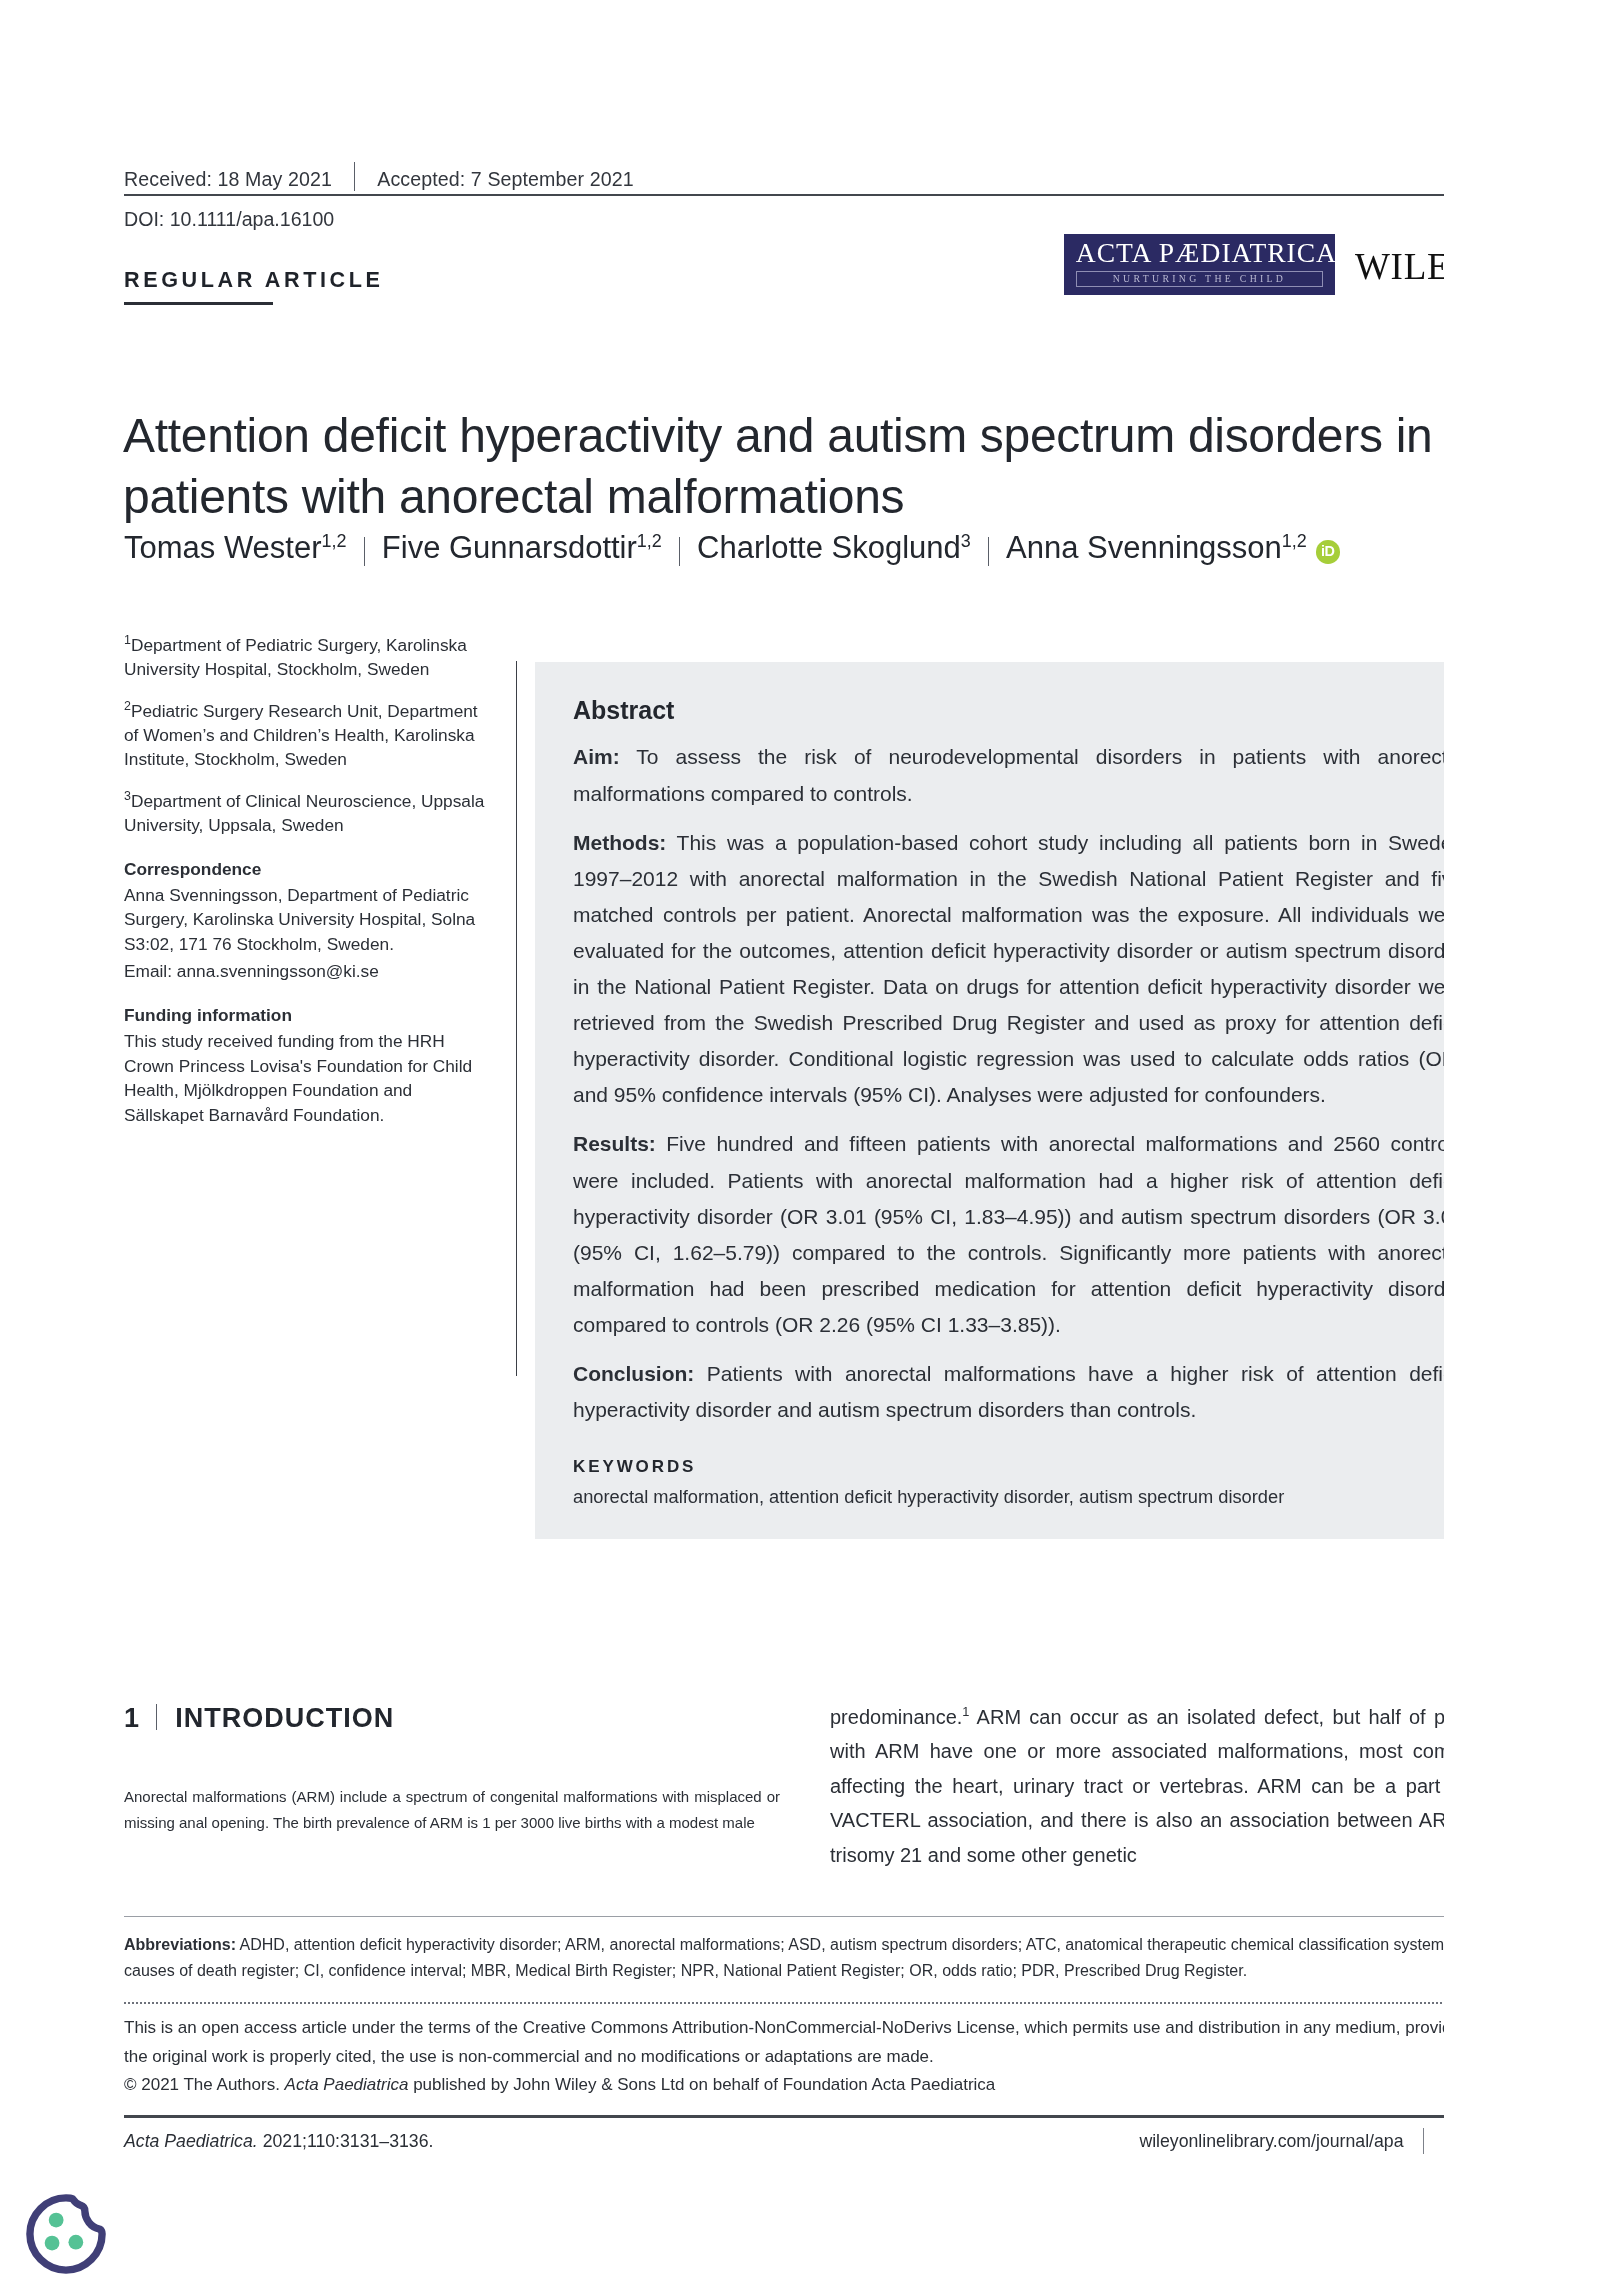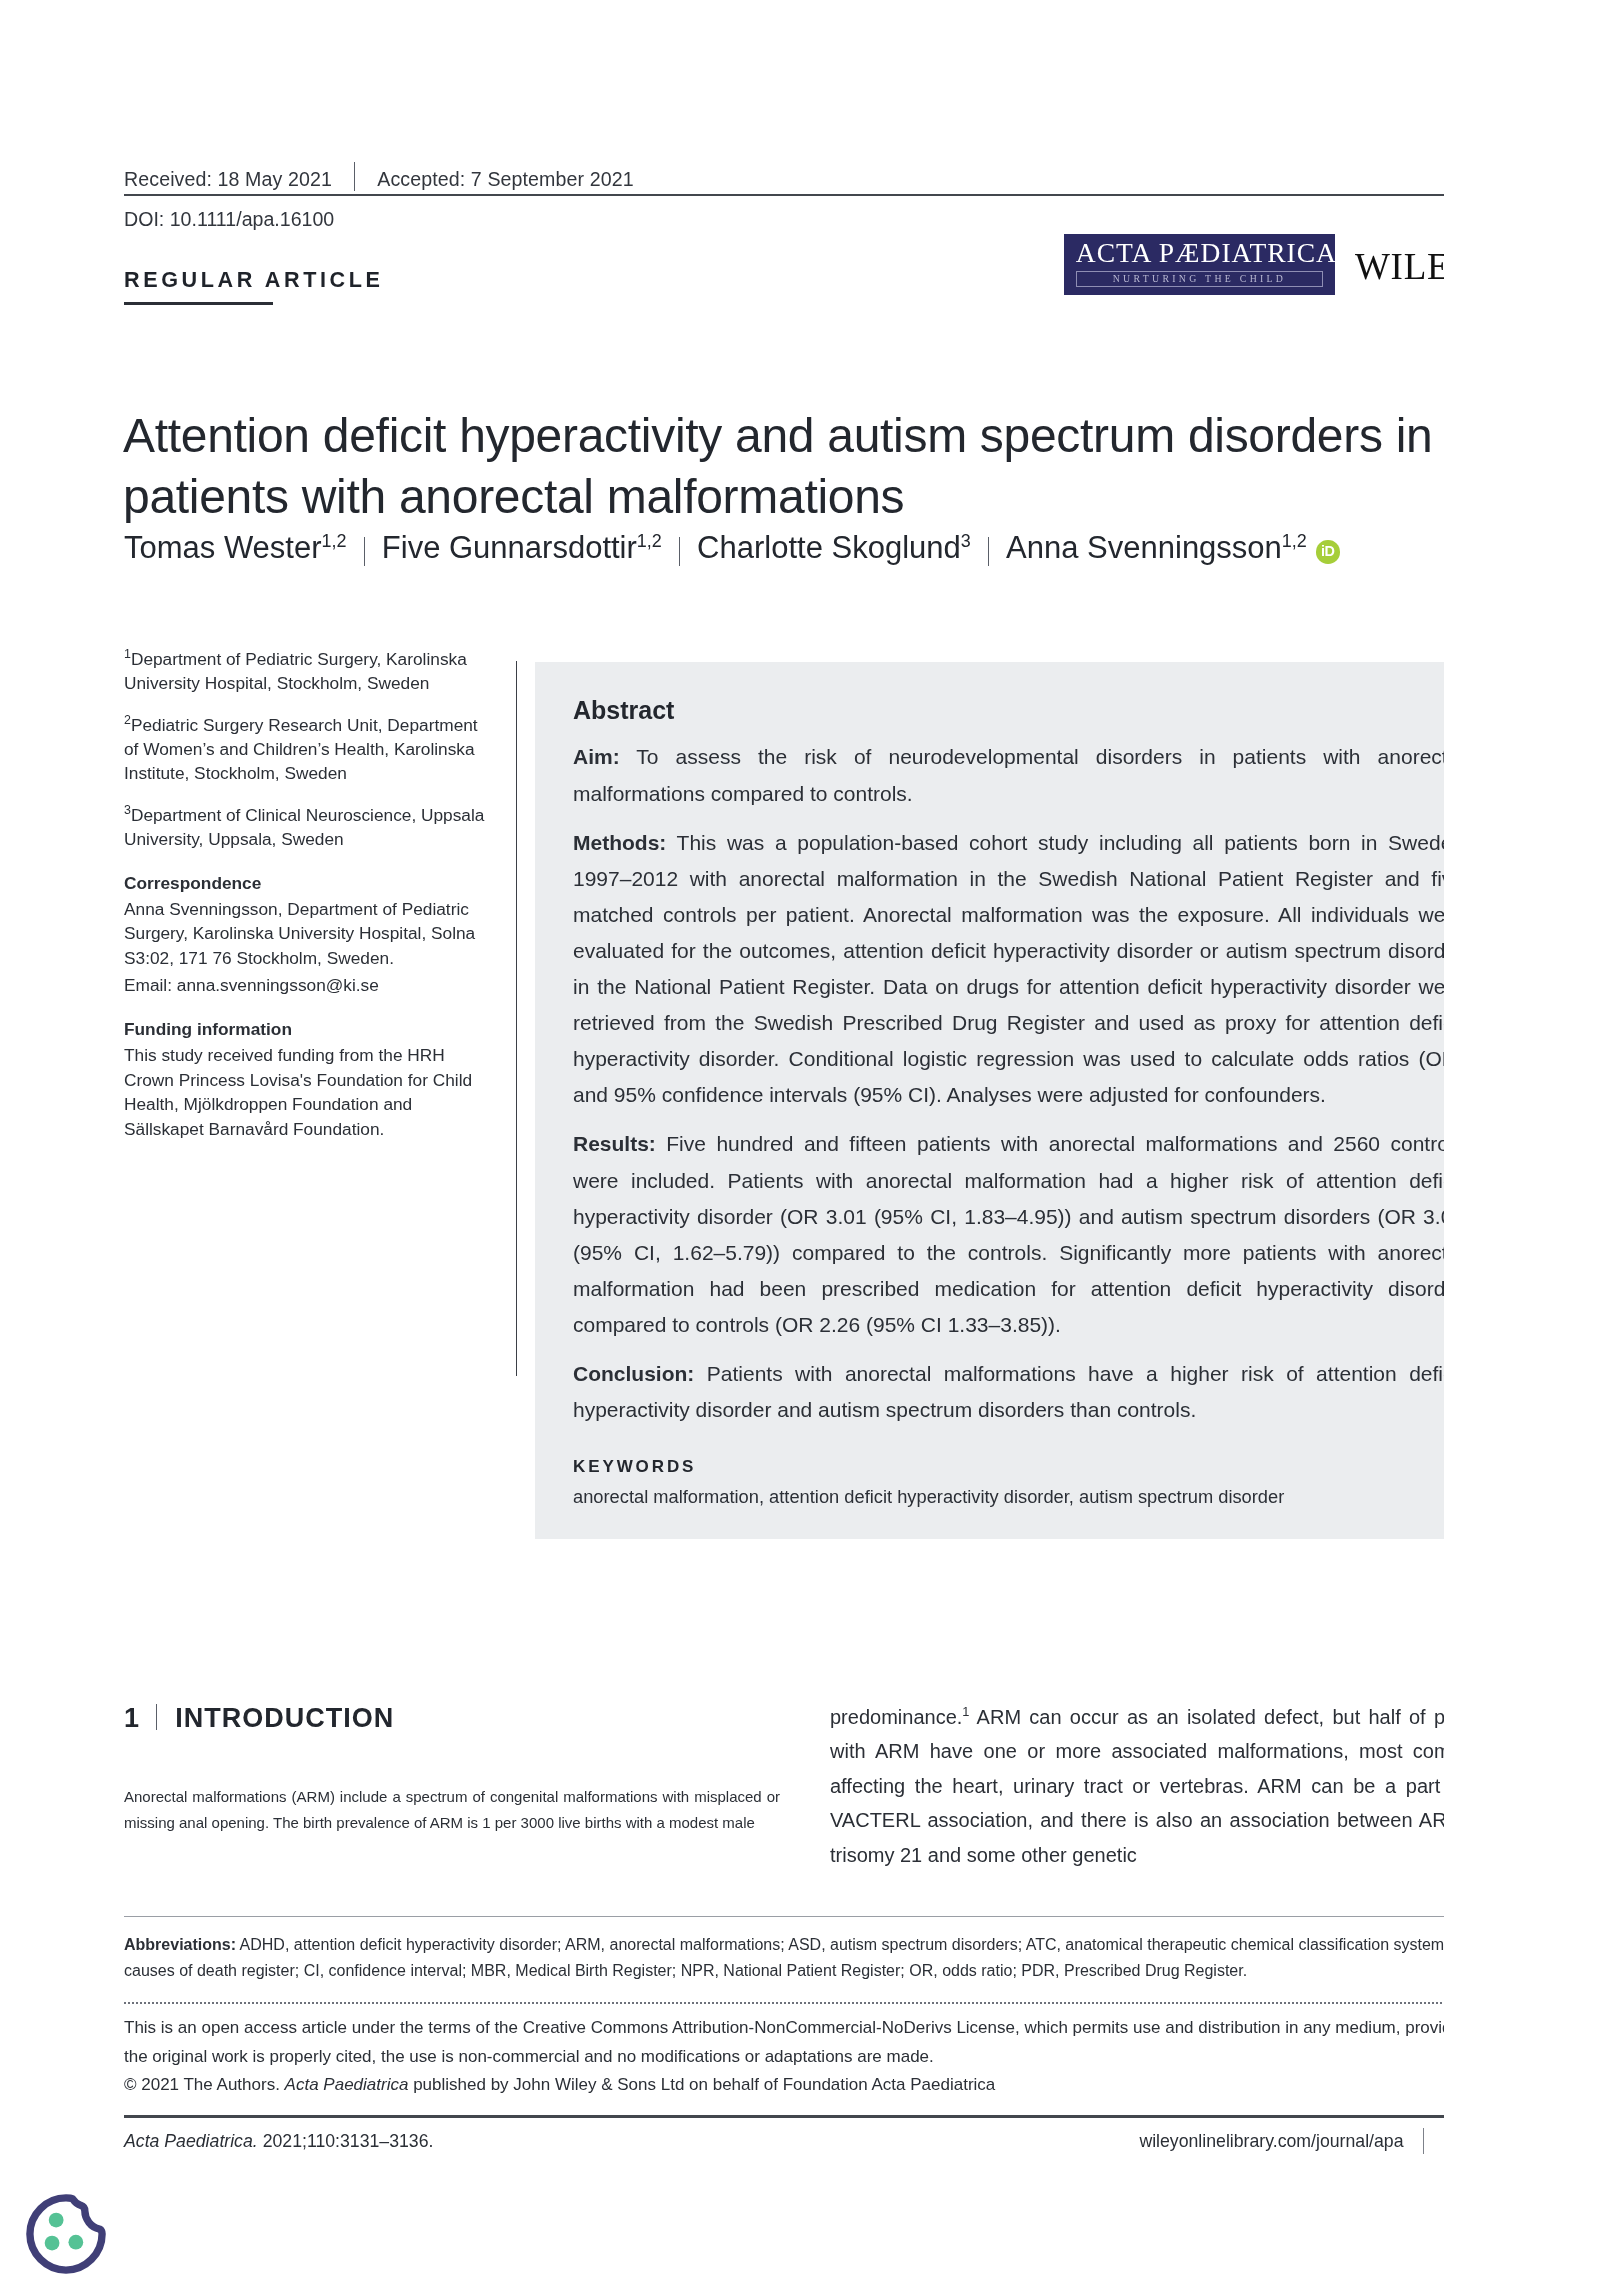--- a/index.html
+++ b/index.html
@@ -170,21 +170,21 @@
     margin-left: 9.2px;
     position: relative;
     top: -2px;
     letter-spacing: -0.3px;
   }
 
   
   .sidebar {
     position: absolute;
     left: 124px;
-    top: 646px;
+    top: 632px;
     width: 372px;
     font-size: 17.3px;
     line-height: 1.42;
     color: #2b2f36;
   }
   .sidebar .aff { margin-bottom: 15.7px; }
   .sidebar sup { font-size: 0.72em; vertical-align: super; }
   .sidebar .sb-head {
     font-weight: bold;
     margin-top: 19.6px;

